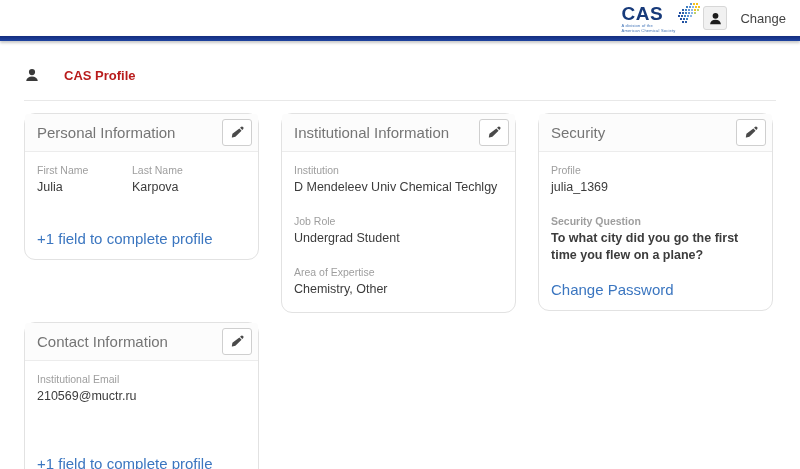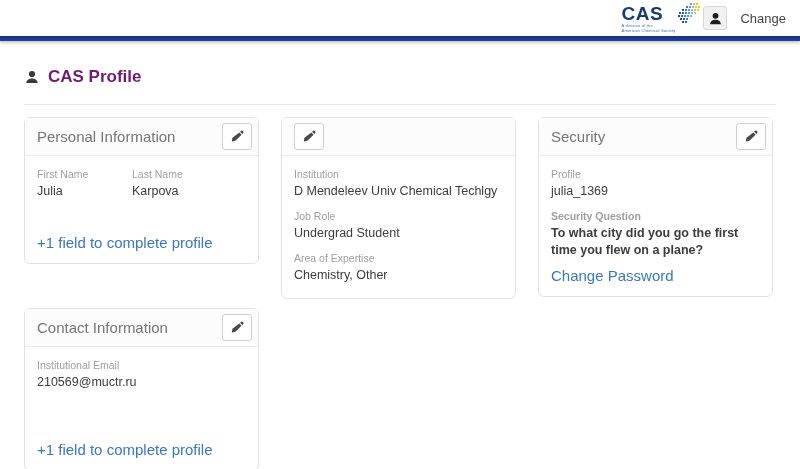--- a/index.html
+++ b/index.html
@@ -18,37 +18,37 @@
   .account { display:flex; align-items:center; gap:13px; cursor:pointer; }
   .account-btn { width:24px; height:24px; background:#f1f1f1; border:1px solid #d7d7d7;
                  border-radius:3px; display:flex; align-items:center; justify-content:center; }
   .account-label { font-size:13px; color:#444444; }
 
   .blue-rule { height:5px; background:linear-gradient(#142d7e,#1e43a0);
                box-shadow:0 2px 3px rgba(0,0,0,.22); position:relative; z-index:2; }
 
   
   .main { padding:26px 24px 0 24px; }
-  .page-title { display:flex; align-items:center; gap:8px; font-size:17px;
-                font-weight:bold; color:#701a75; }
+  .page-title { display:flex; align-items:center; gap:24px; font-size:13px;
+                font-weight:bold; color:#b91c1c; }
   .section-divider { border:none; border-top:1px solid #e8e8e8; margin-top:17px; }
 
   .cards-grid { display:grid; grid-template-columns:repeat(3,235px); column-gap:22px;
                 row-gap:9px; align-items:start; margin-top:12px; }
 
-  .card { background:#ffffff; border:1px solid #e2e2e2; border-radius:6px; }
+  .card { background:#ffffff; border:1px solid #e2e2e2; border-radius:11px; }
   .card-header { display:flex; align-items:center; justify-content:space-between;
                  padding:5px 6px 5px 12px; background:#fcfcfc;
                  border-bottom:1px solid #ececec; border-radius:3px 3px 0 0; }
   .card-title { font-size:15px; color:#757575; }
   .edit-btn { width:30px; height:27px; background:#ffffff; border:1px solid #cfcfcf;
               border-radius:3px; display:flex; align-items:center; justify-content:center;
               cursor:pointer; }
 
-  .card-body { padding:12px 12px 12px 12px; display:flex; flex-direction:column; }
+  .card-body { padding:12px 12px 12px 12px; display:flex; flex-direction:column;gap:9px; }
   .fields-row { display:flex; }
   .fields-row .field-group { width:90px; margin-right:5px; }
   .field-group { margin-bottom:10px; }
   .field-label { font-size:10.5px; color:#9e9e9e; margin-bottom:3px; }
   .field-value { font-size:12.5px; color:#3c3c3c; line-height:17px; }
 
   .card-link { font-size:15px; color:#3b76c0; text-decoration:none; cursor:pointer; }
   .push-bottom { margin-top:auto; }
 
   .body-personal { min-height:107px; }
@@ -154,20 +154,21 @@
             <div class="field-label">Last Name</div>
             <div class="field-value">Karpova</div>
           </div>
         </div>
         <a class="card-link push-bottom">+1 field to complete profile</a>
       </div>
     </div>
 
     <div class="card">
       <div class="card-header">
+        <span class="card-title">Institutional Information</span>
         <button class="edit-btn">
           <span>
             <svg width="13" height="13" viewBox="0 0 16 16" fill="#4a4a4a">
               <path d="M12.1 1.2a1.9 1.9 0 0 1 2.7 2.7l-.9.9-2.7-2.7zM10.3 3l2.7 2.7-7.6 7.6L1.6 14a.45.45 0 0 1-.55-.55l.7-3.8z"></path>
             </svg>
           </span>
         </button>
       </div>
       <div class="card-body">
         <div class="field-group">

